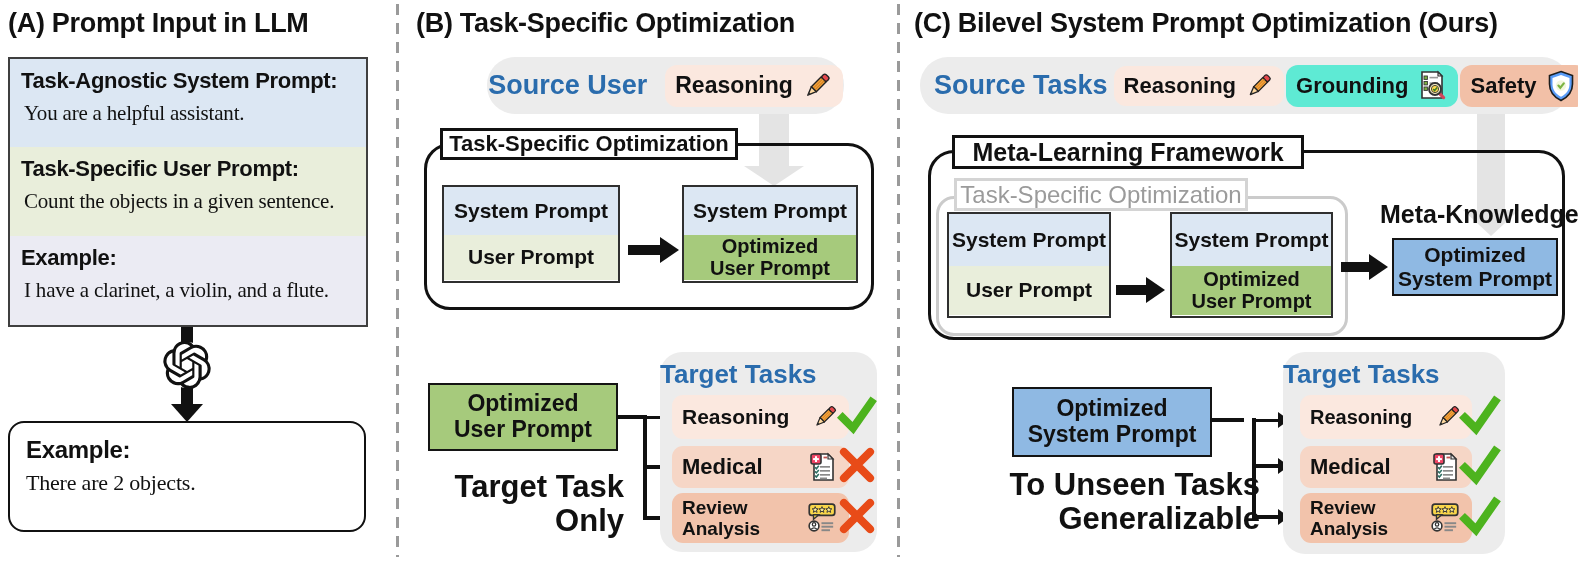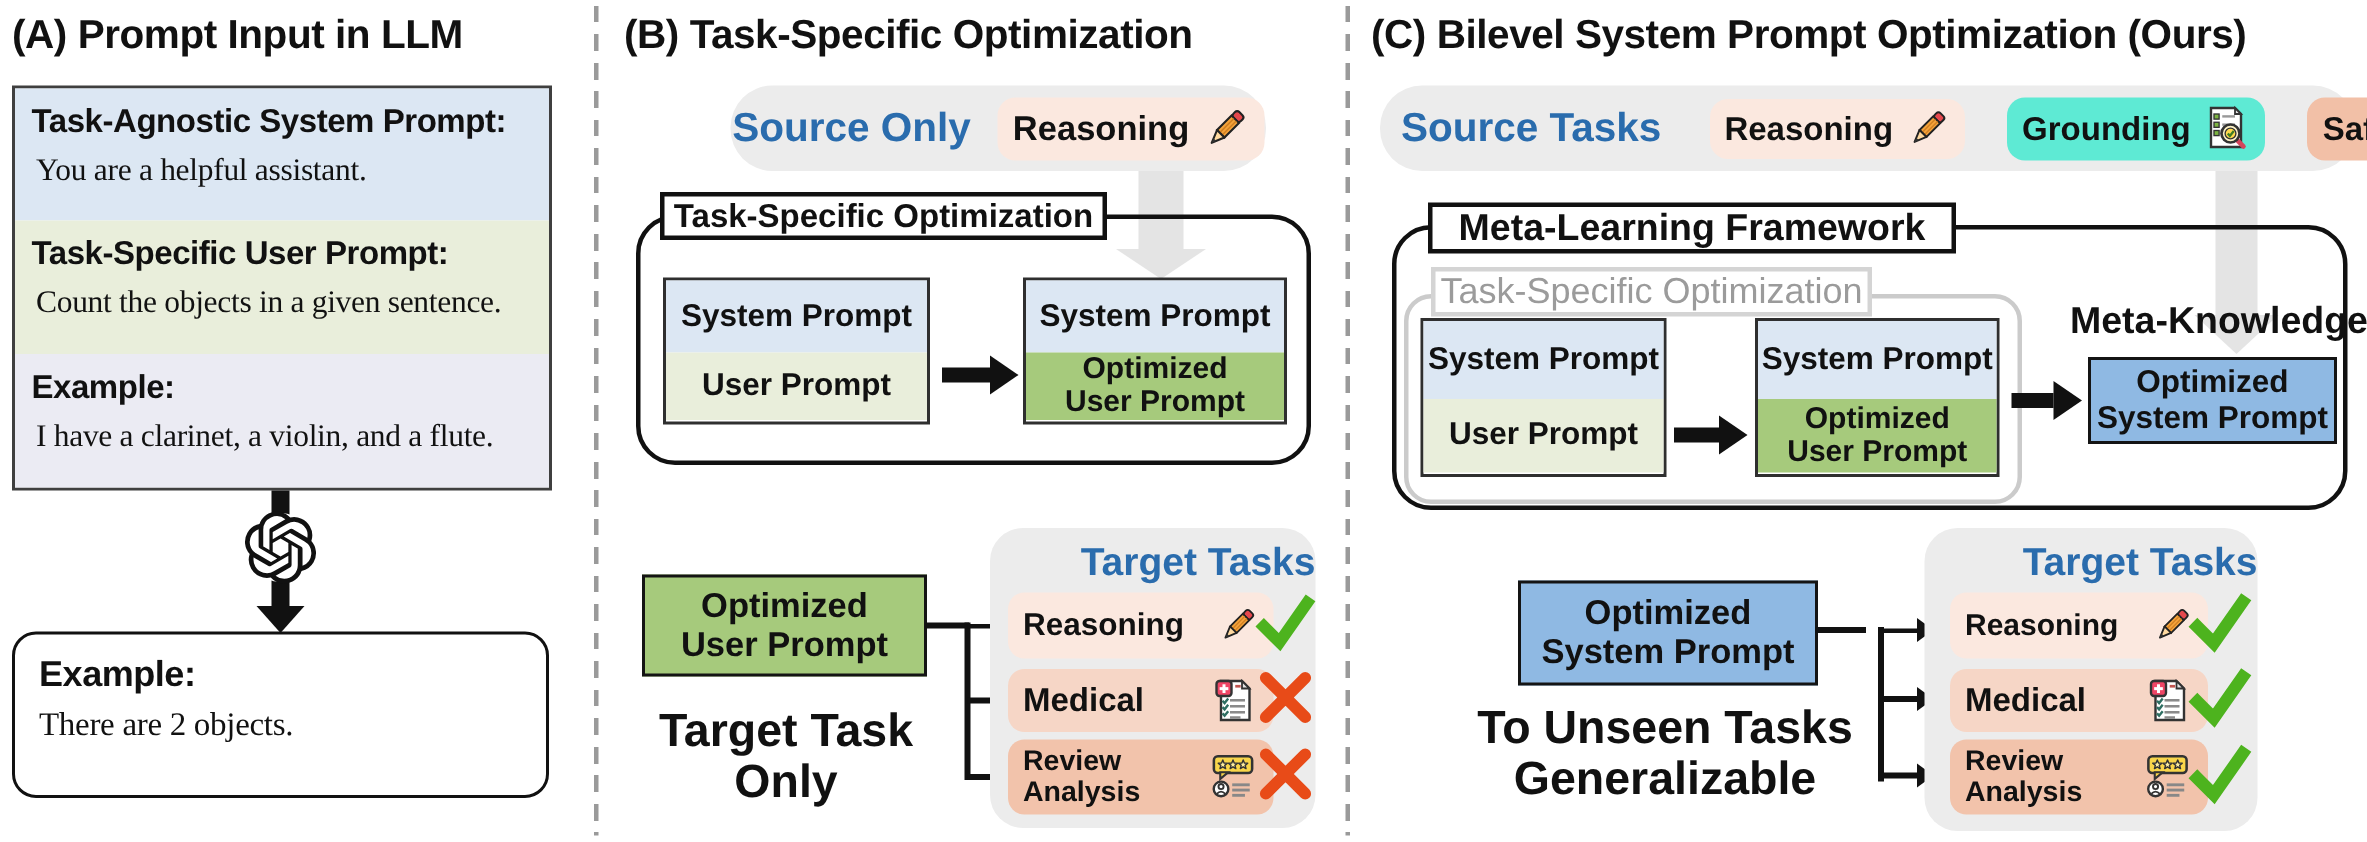--- a/index.html
+++ b/index.html
@@ -19,23 +19,23 @@
               font-weight:bold;font-size:21px;}
   .stack .bot{display:flex;flex-direction:column;align-items:center;justify-content:center;
               font-weight:bold;font-size:21px;line-height:1.08;}
   .cont{border:3px solid #111;border-radius:26px;background:transparent;}
   .lblbox{background:#fff;border:3px solid #111;display:flex;align-items:center;justify-content:center;
           font-weight:bold;font-size:22px;white-space:nowrap;}
   .shaft{background:#111;}
   .gshaft{background:#e4e4e4;}
   .resultbox{border:2.5px solid #141414;display:flex;flex-direction:column;align-items:center;
              justify-content:center;font-weight:bold;font-size:23px;line-height:1.12;}
-  .caption{font-weight:bold;font-size:31px;line-height:1.1;text-align:center;white-space:nowrap;}
+  .caption{font-weight:bold;font-size:31px;line-height:1.1;text-align:right;white-space:nowrap;}
   .tgt-area{background:#ececec;border-radius:22px;}
-  .tgt-head{text-align:right;font-weight:bold;font-size:26px;padding-top:7px;}
+  .tgt-head{text-align:left;font-weight:bold;font-size:26px;padding-top:7px;}
   .tgt-pill{position:absolute;border-radius:11px;display:flex;align-items:center;
             justify-content:space-between;padding:0 10px;font-weight:bold;}
   .icon{display:block;}
   .cline{background:#111;}
   
   #a-title{left:8px;top:8px;}
   #a-box{left:8px;top:57px;width:360px;height:270px;border:2.5px solid #3f3f3f;display:flex;flex-direction:column;}
   #a-box .sec{padding:9px 11px 0 11px;}
   #a-sec1{background:#dce7f3;height:88px;}
   #a-sec2{background:#e9eedb;height:90px;}
@@ -83,21 +83,21 @@
   #b-bh1{top:409px;} #b-bh2{top:459px;} #b-bh3{top:510px;}
   #b-pill1{left:672px;top:395px;width:157px;height:44px;background:#fbe8df;font-size:21px;}
   #b-pill2{left:672px;top:446px;width:157px;height:42px;background:#f6d6c6;font-size:22px;}
   #b-pill3{left:672px;top:493px;width:157px;height:50px;background:#f2c3ab;font-size:19px;}
   #b-mark1{left:836px;top:394px;} #b-mark2{left:836px;top:444px;} #b-mark3{left:836px;top:495px;}
   
   #c-title{left:914px;top:8px;}
   #c-gshaft{left:1477px;top:113px;width:28px;height:97px;}
   #c-ghead{left:1463px;top:210px;width:0;height:0;border-left:28px solid transparent;
            border-right:28px solid transparent;border-top:26px solid #e4e4e4;}
-  #c-src{left:920px;top:57px;width:650px;height:57px;padding-left:14px;gap:28px;}
+  #c-src{left:920px;top:57px;width:650px;height:57px;padding-left:14px;gap:2px;}
   #c-src-label{font-weight:bold;font-size:27px;white-space:nowrap;margin-right:4px;}
   #c-src .taskpill{font-size:22px;}
   #c-cont{left:928px;top:150px;width:637px;height:190px;}
   #c-lbl{left:952px;top:135px;width:352px;height:34px;font-size:25px;}
   #c-meta{left:1380px;top:200px;width:190px;text-align:center;font-weight:bold;font-size:25px;white-space:nowrap;}
   #c-inner{left:936px;top:196px;width:412px;height:140px;border:3px solid #cbcbcb;border-radius:18px;background:#fff;}
   #c-glbl{left:954px;top:178px;width:294px;height:33px;background:#fff;border:3px solid #d4d4d4;
           color:#9b9b9b;display:flex;align-items:center;justify-content:center;font-size:24px;white-space:nowrap;}
   #c-stack-l{left:947px;top:212px;width:164px;height:106px;}
   #c-stack-l .top{height:52px;}
@@ -237,21 +237,21 @@
   </div>
 
   <div class="abs divider" id="div1"></div>
 
   <div class="abs ptitle" id="b-title">(B) Task-Specific Optimization</div>
 
   <div class="abs gshaft" id="b-gshaft"></div>
   <div class="abs" id="b-ghead"></div>
 
   <div class="abs pillgray" id="b-src">
-    <span class="bluetxt" id="b-src-label">Source Only</span>
+    <span class="bluetxt" id="b-src-label">Source User</span>
     <span class="taskpill" style="background:#fbe8df">
       <span>Reasoning</span>
       <svg class="icon" width="32" height="32">
           <use href="#sym-pencil"></use>
         </svg>
     </span>
   </div>
 
   <div class="abs cont" id="b-cont"></div>
   <div class="abs lblbox" id="b-lbl">Task-Specific Optimization</div>

